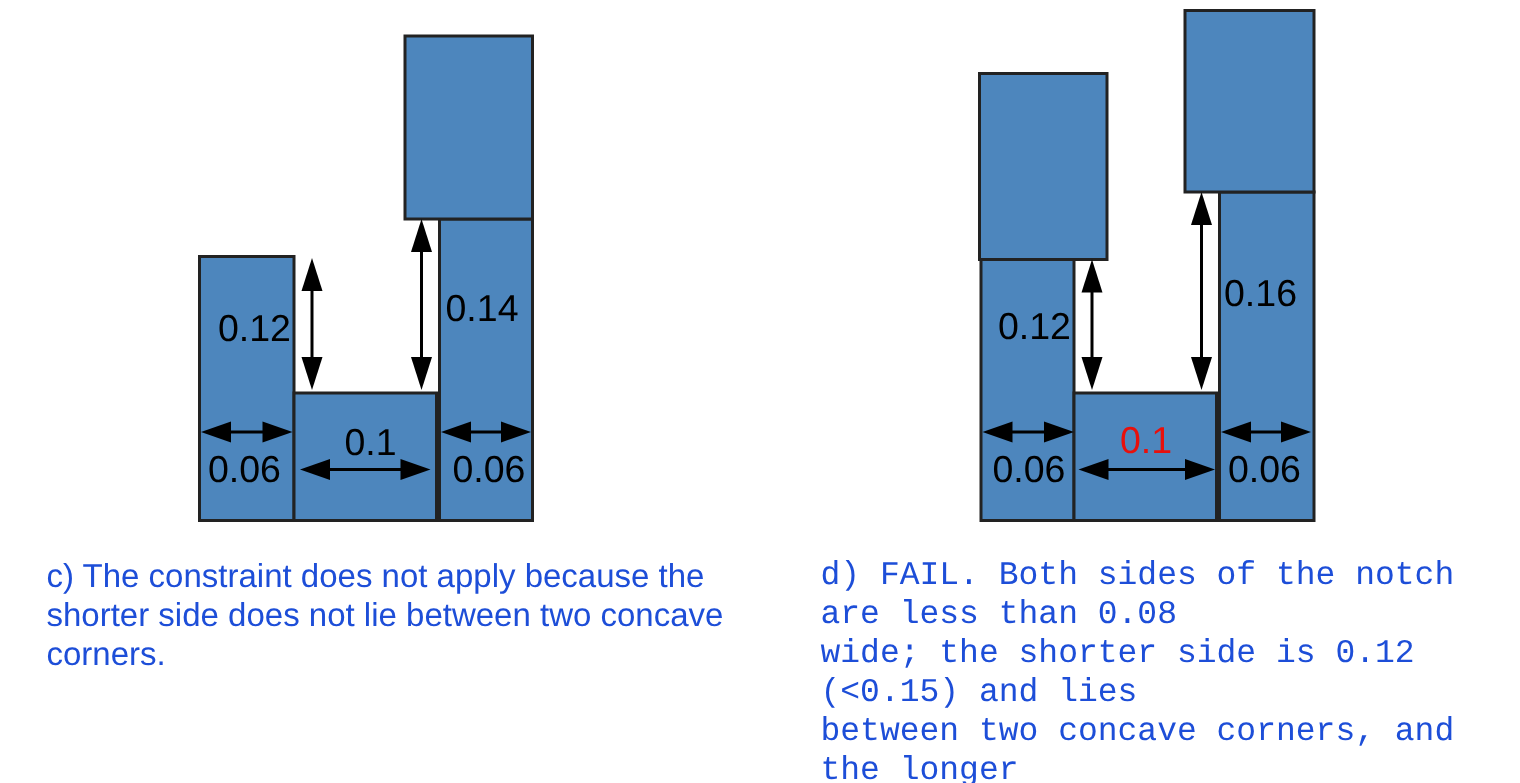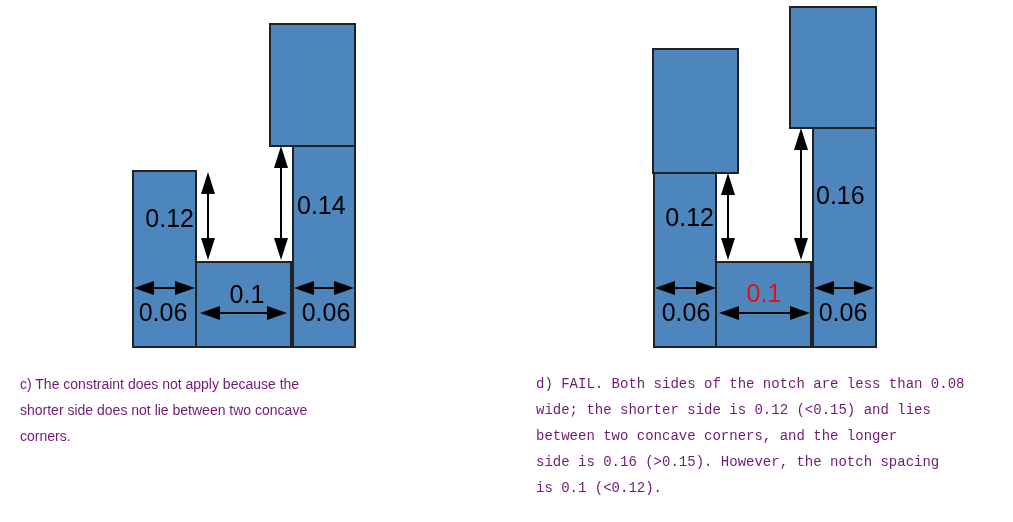--- a/index.html
+++ b/index.html
@@ -39,24 +39,25 @@
     font-family: "Liberation Sans", "DejaVu Sans", sans-serif;
     font-size: 25px;
     fill: #000000;
   }
   .dim-label.fail {
     fill: #e8100c;
   }
   .caption {
     position: absolute;
     top: 371px;
-    font-size: 14px;
+    font-size: 22px;
     line-height: 26px;
-    color: #701a75;
+    color: #1d4ed8;
     white-space: pre-line;
+    margin-left: 11px;
   }
   .caption-c { left: 20px;  width: 470px; }
   .caption-d { left: 536px; width: 470px; font-family: Liberation Mono, monospace; }
 </style>
 </head>
 <body>
 
 <div class="figure">
 
   <svg class="diagram-svg" width="1013" height="362" viewBox="0 0 1013 362">

